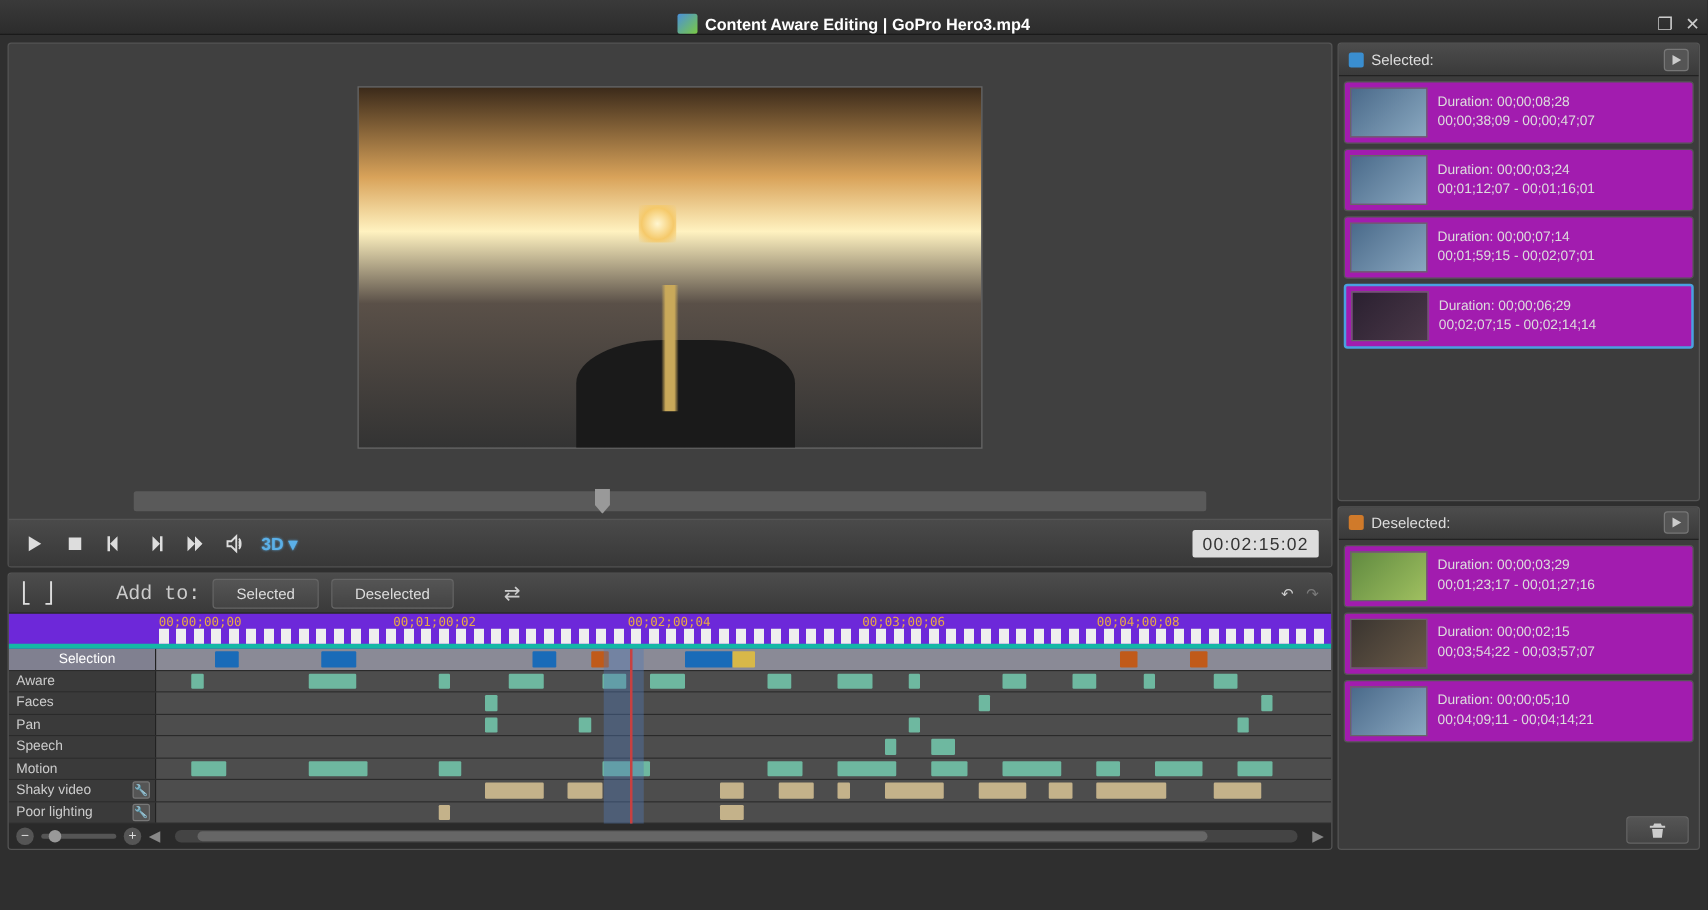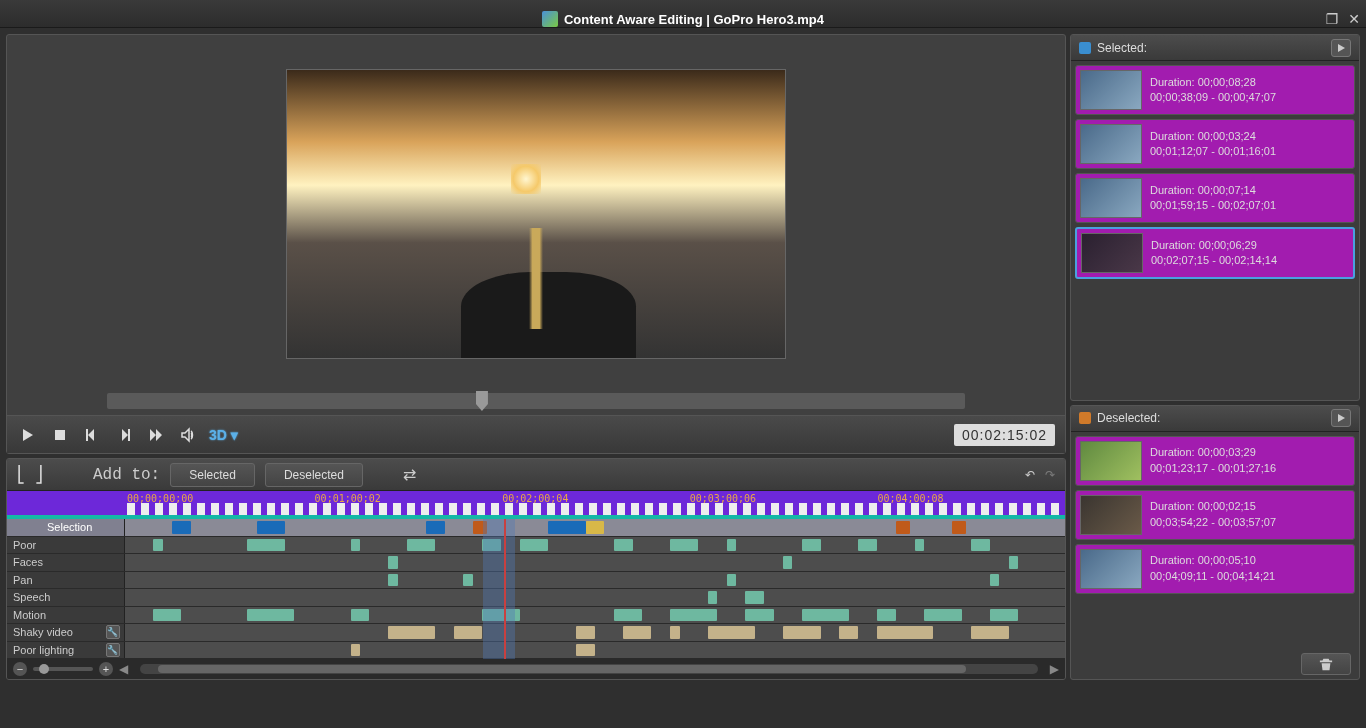--- a/index.html
+++ b/index.html
@@ -197,21 +197,21 @@
             <div class="clip c-blue" style="left: 14%; width: 3%;"></div>
             <div class="clip c-blue" style="left: 32%; width: 2%;"></div>
             <div class="clip c-orange" style="left: 37%; width: 1.5%;"></div>
             <div class="clip c-blue" style="left: 45%; width: 4%;"></div>
             <div class="clip c-yellow" style="left: 49%; width: 2%;"></div>
             <div class="clip c-orange" style="left: 82%; width: 1.5%;"></div>
             <div class="clip c-orange" style="left: 88%; width: 1.5%;"></div>
           </div>
         </div>
         <div class="track">
-          <div class="track-label">Poor</div>
+          <div class="track-label">Aware</div>
           <div class="track-content">
             <div class="clip c-teal" style="left: 3%; width: 1%;"></div>
             <div class="clip c-teal" style="left: 13%; width: 4%;"></div>
             <div class="clip c-teal" style="left: 24%; width: 1%;"></div>
             <div class="clip c-teal" style="left: 30%; width: 3%;"></div>
             <div class="clip c-teal" style="left: 38%; width: 2%;"></div>
             <div class="clip c-teal" style="left: 42%; width: 3%;"></div>
             <div class="clip c-teal" style="left: 52%; width: 2%;"></div>
             <div class="clip c-teal" style="left: 58%; width: 3%;"></div>
             <div class="clip c-teal" style="left: 64%; width: 1%;"></div>

